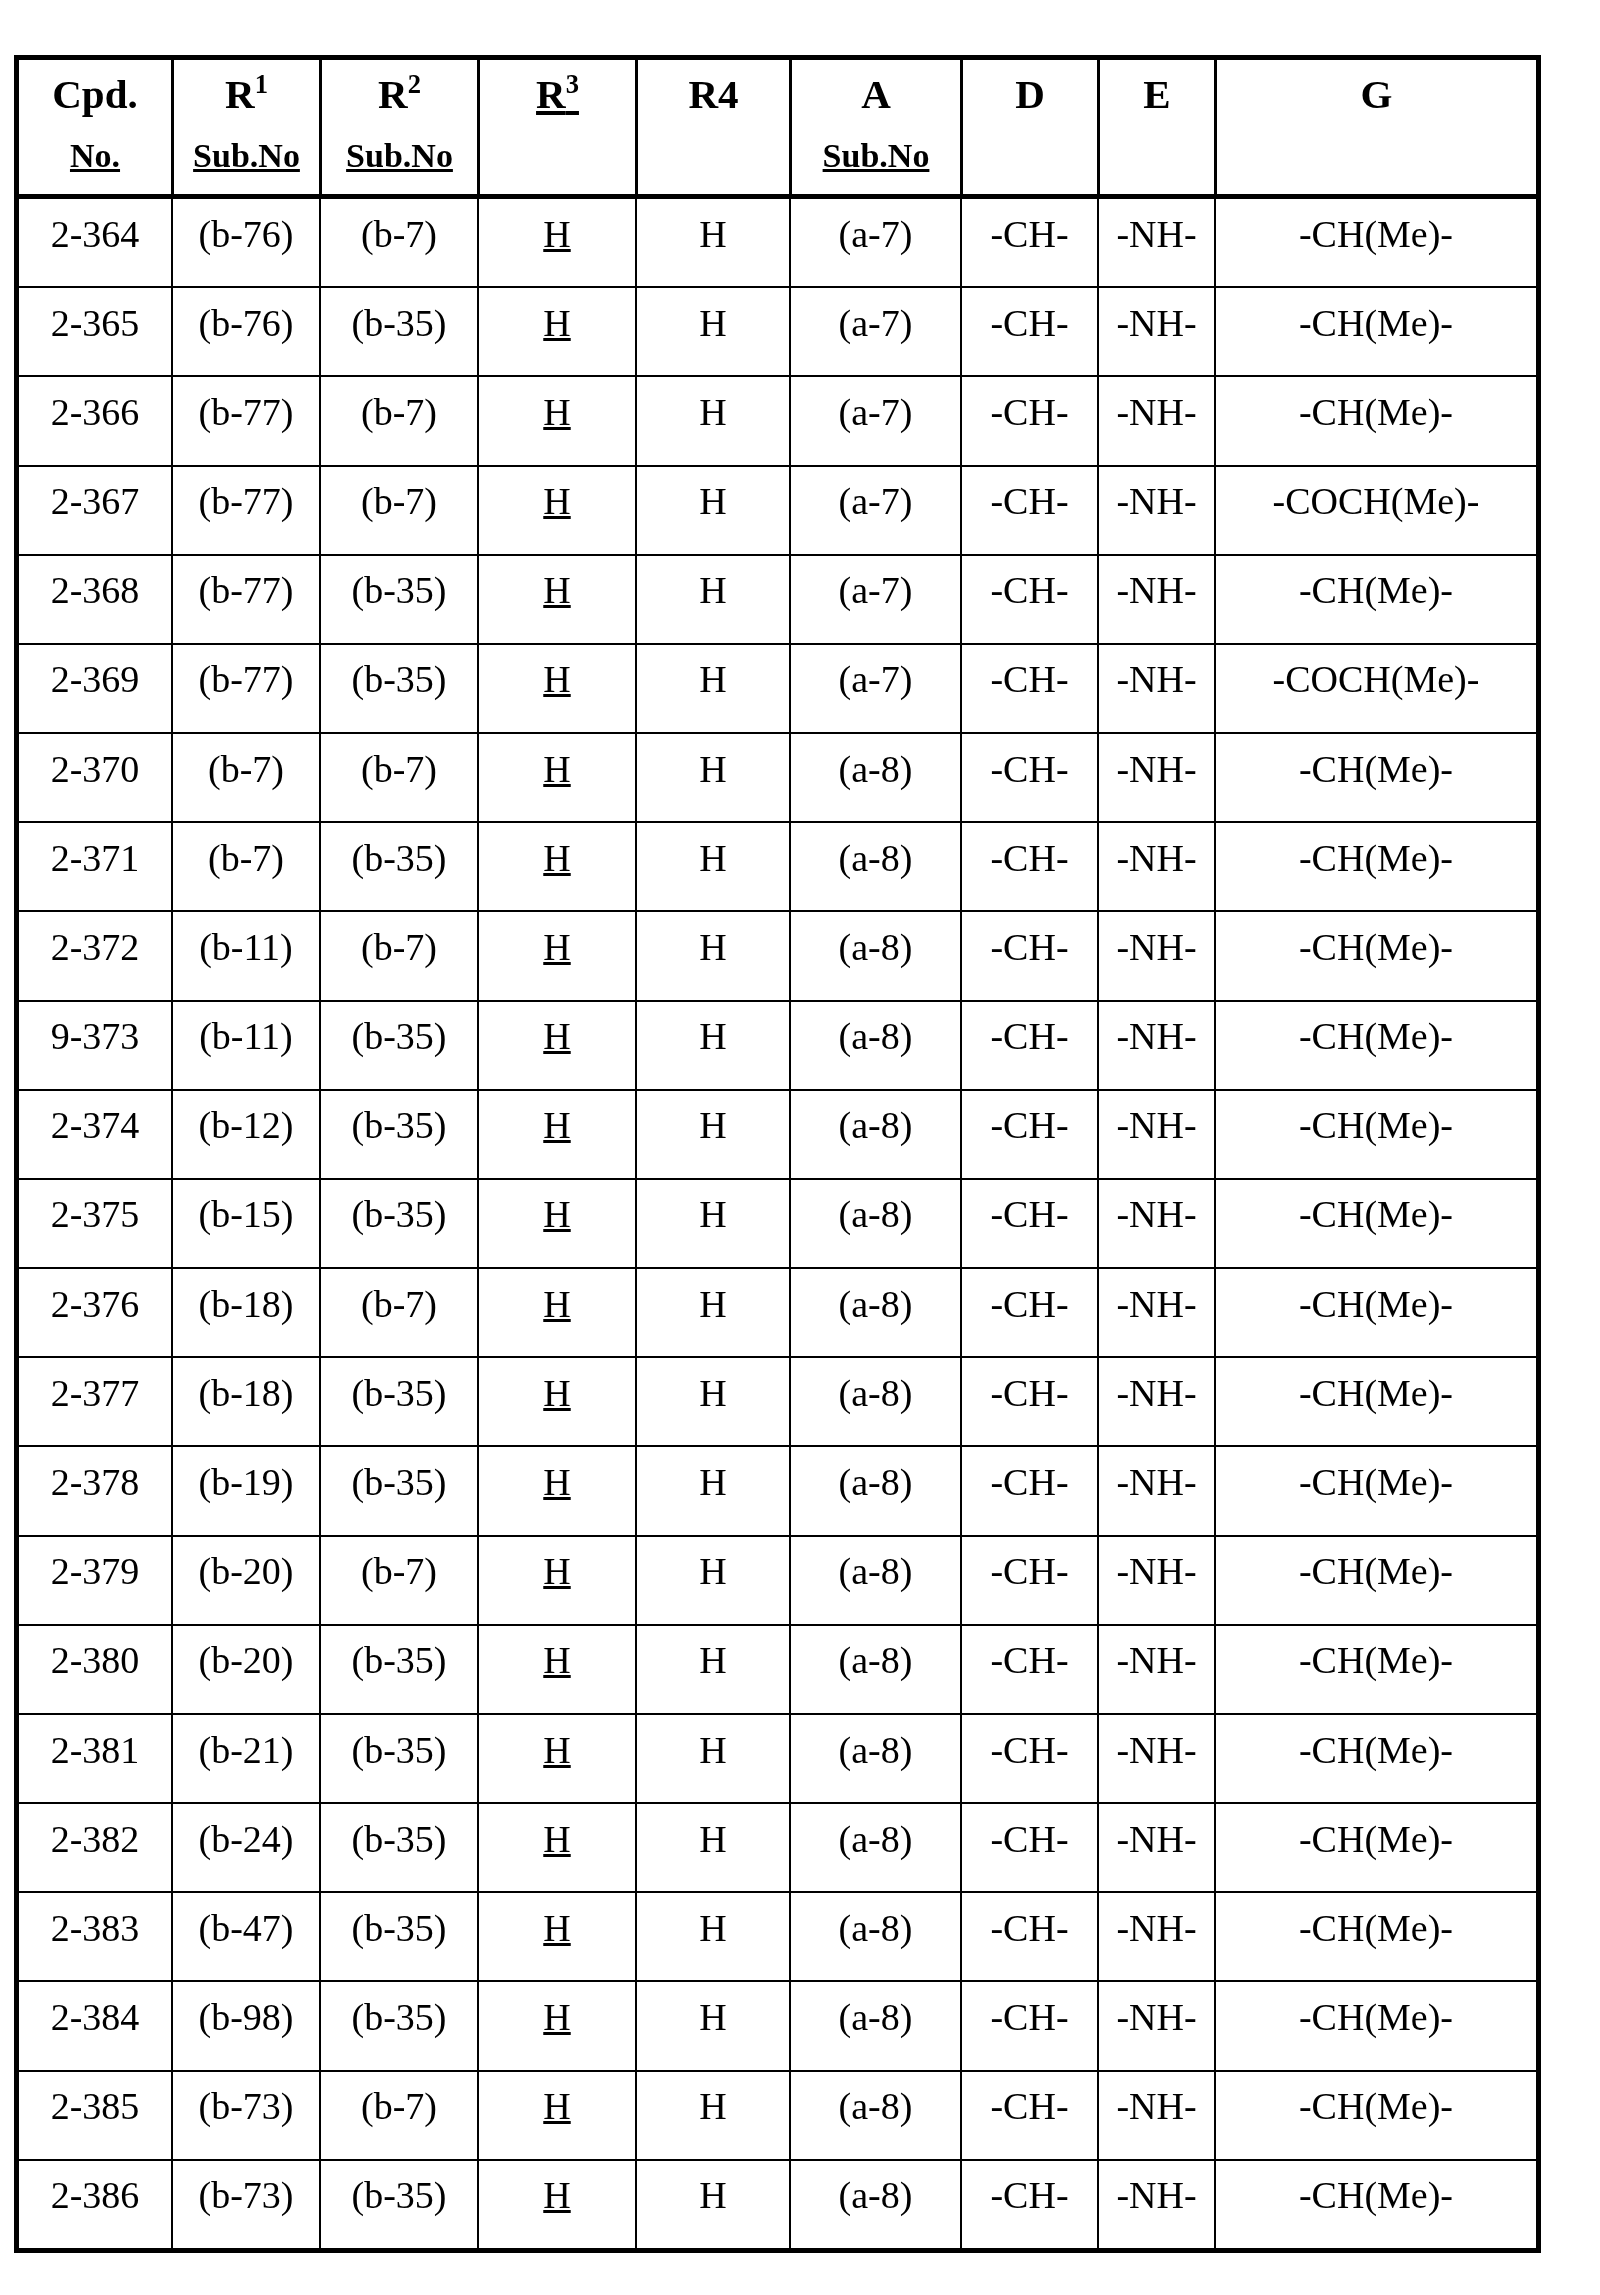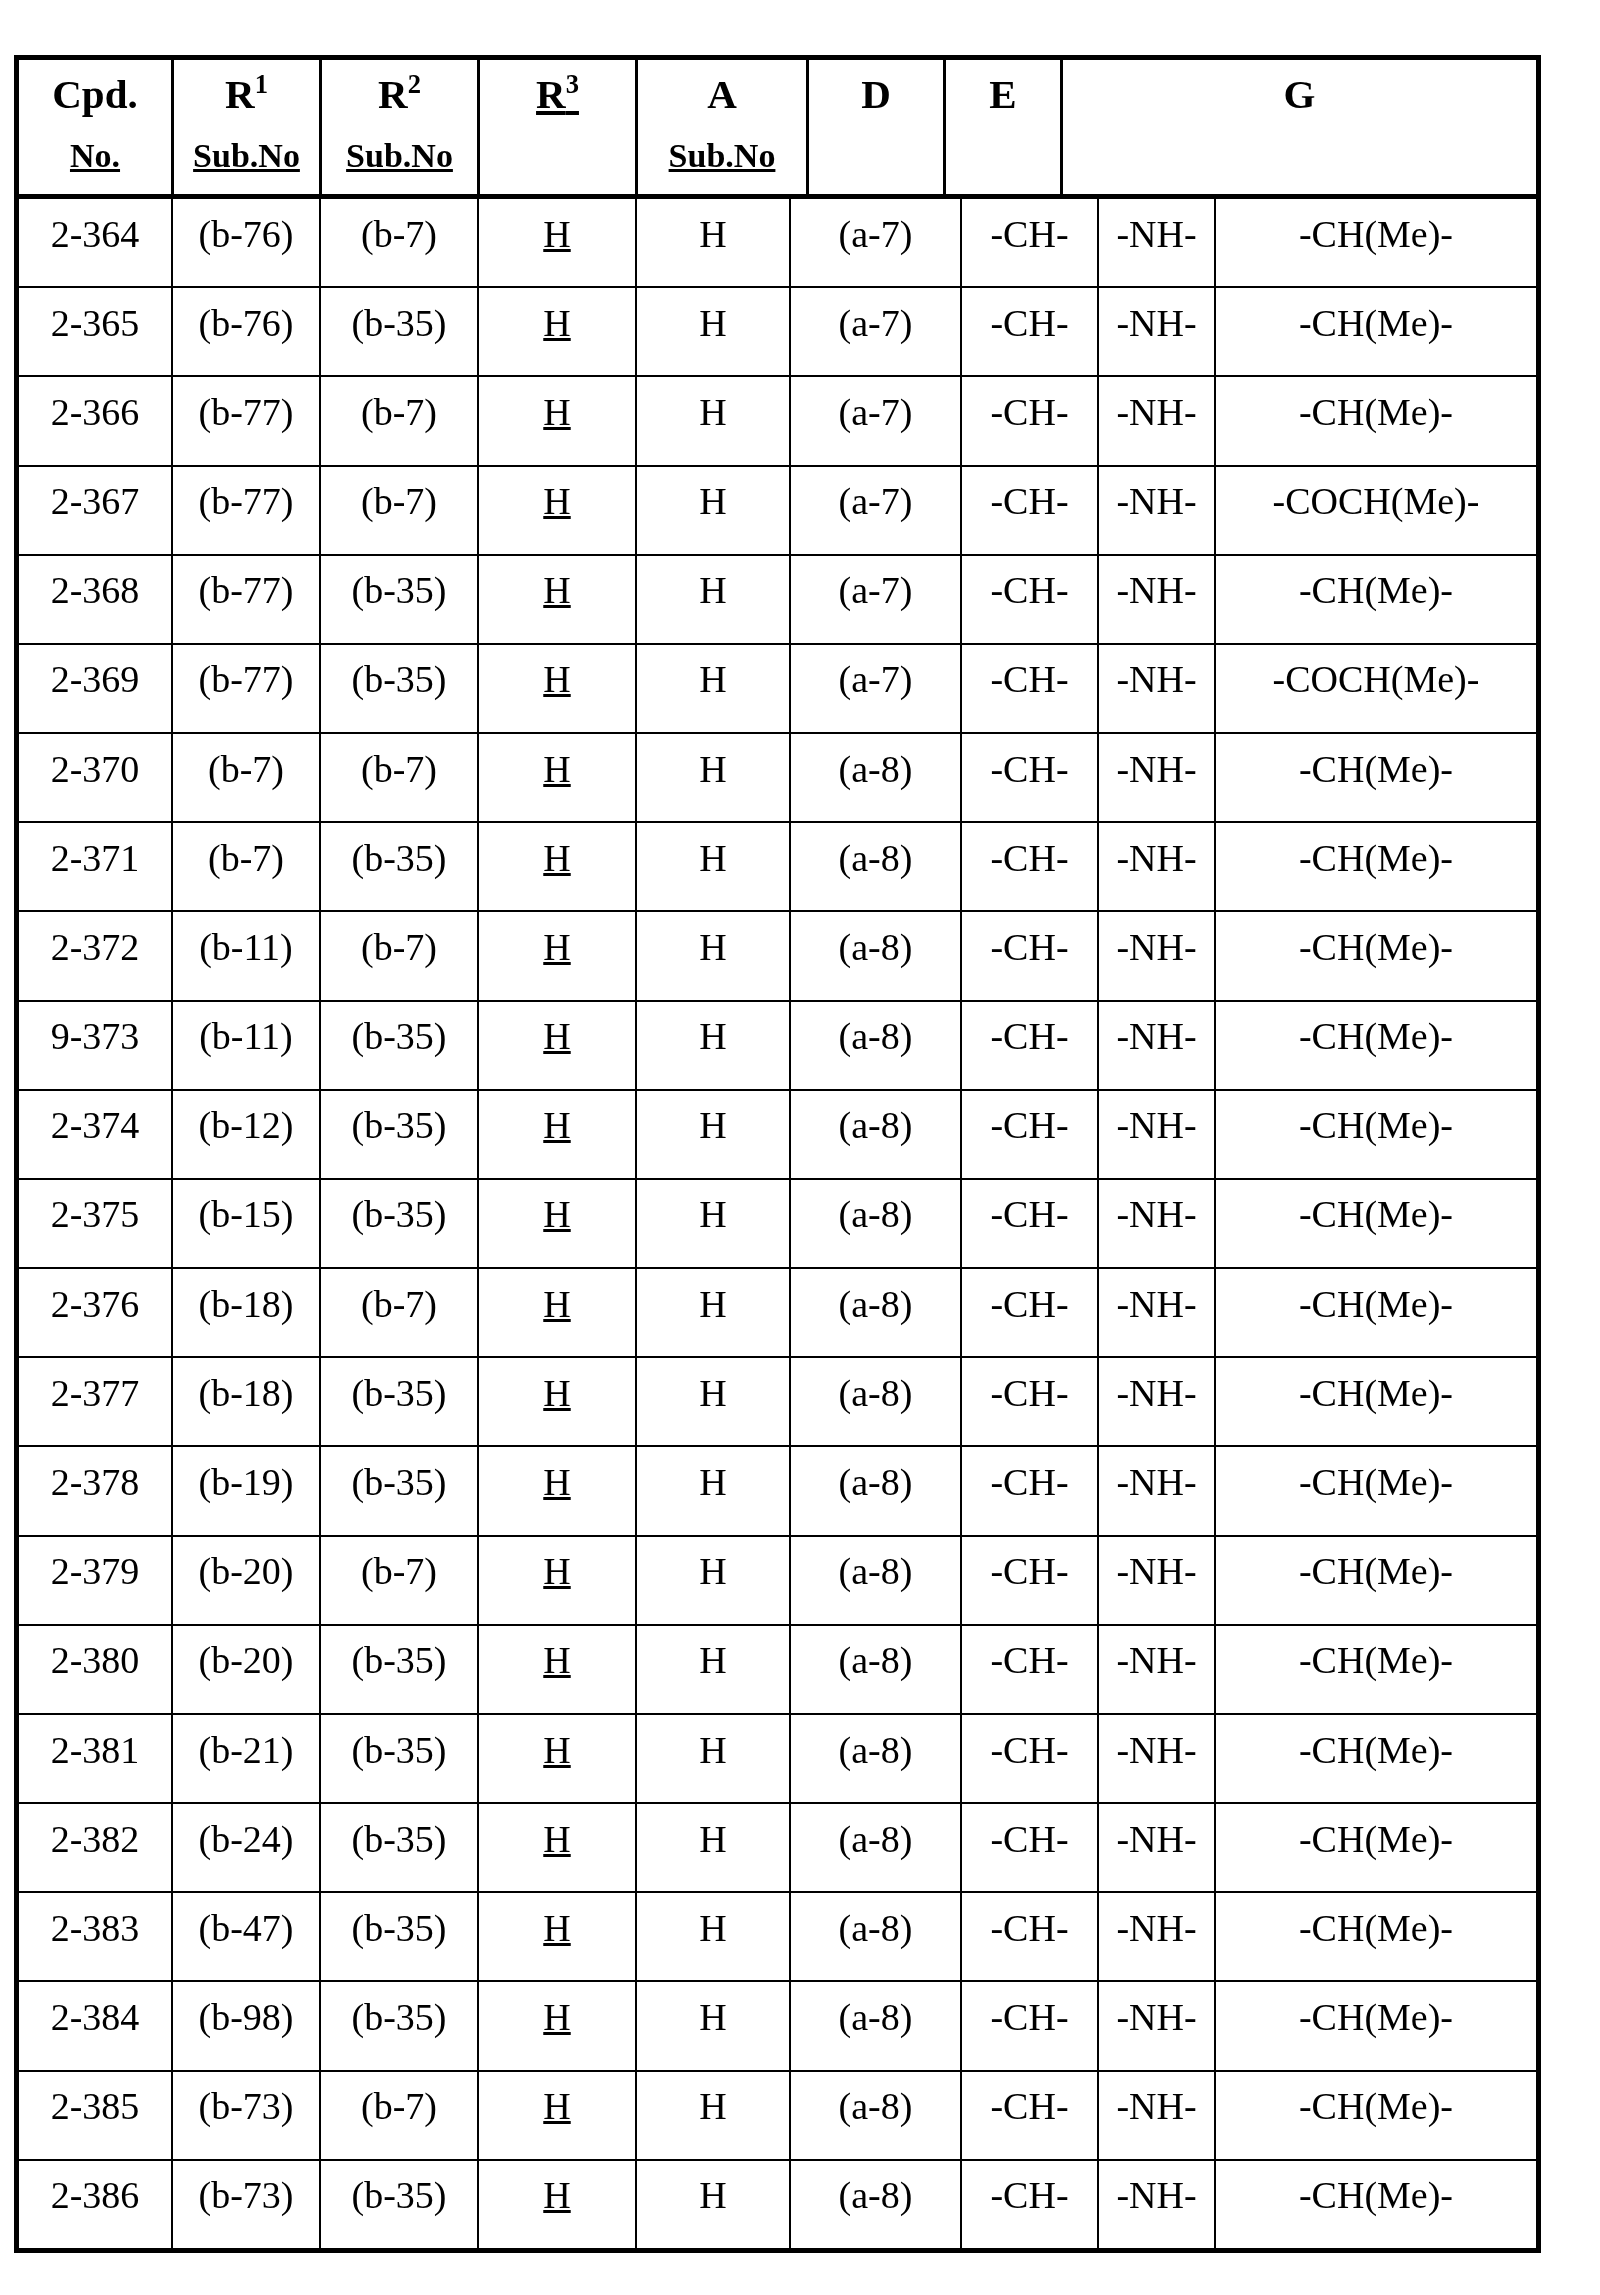--- a/index.html
+++ b/index.html
@@ -100,20 +100,23 @@
         <div><span>R</span><sup>1</sup></div>
         <div class="hline2">Sub.No</div>
       </div>
       <div class="hcell col-r2">
         <div><span>R</span><sup>2</sup></div>
         <div class="hline2">Sub.No</div>
       </div>
       <div class="hcell col-r3">
         <div><span>R</span><sup>3</sup></div>
       </div>
+      <div class="hcell col-r4">
+        <div>R4</div>
+      </div>
       <div class="hcell col-a">
         <div>A</div>
         <div class="hline2">Sub.No</div>
       </div>
       <div class="hcell col-d">
         <div>D</div>
       </div>
       <div class="hcell col-e">
         <div>E</div>
       </div>

